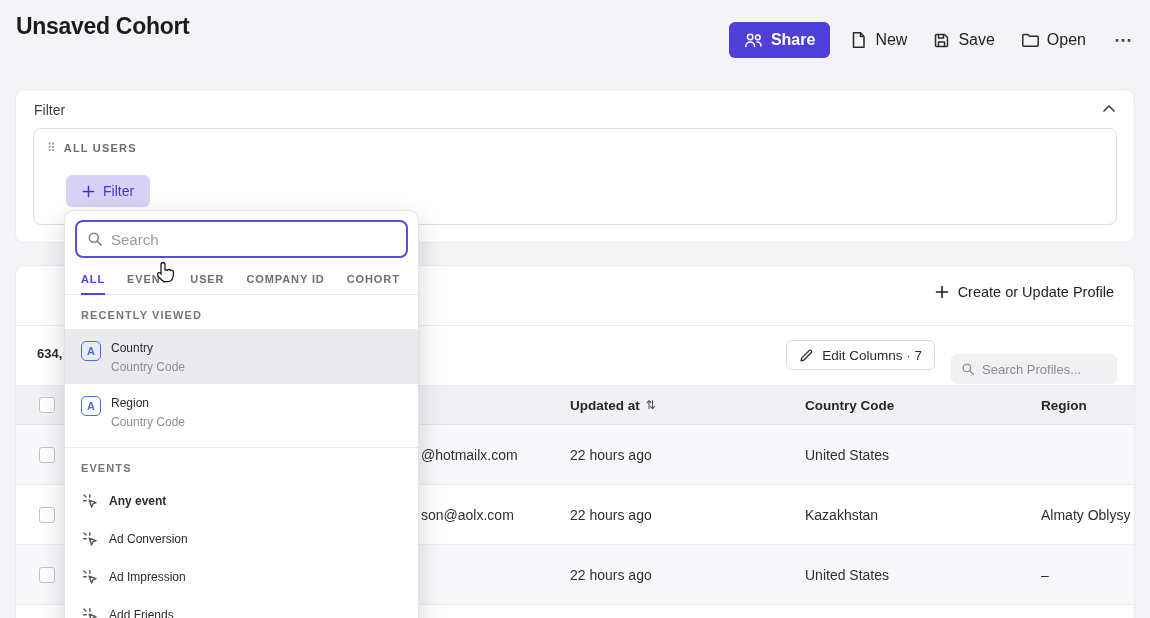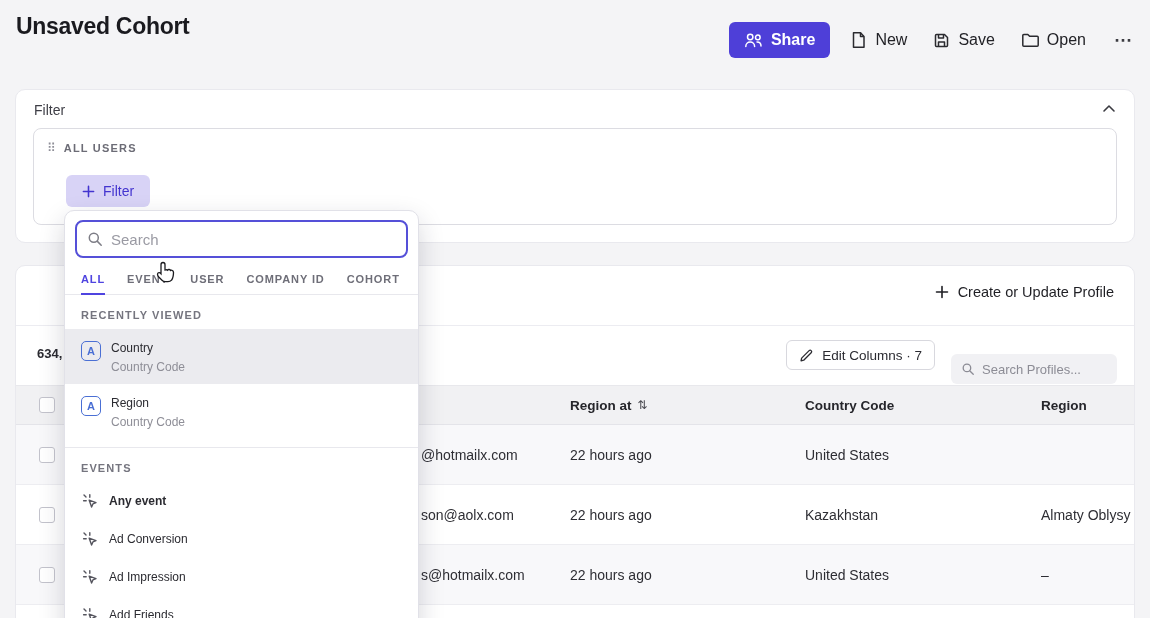--- a/index.html
+++ b/index.html
@@ -261,21 +261,21 @@
       </svg>
     </span>
     <input type="text" placeholder="Search Profiles..." style="">
   </div>
 
   <div class="table-head">
     <div class="cell c-check">
       <span class="cb"></span>
     </div>
     <div class="cell c-updated">
-      <span>Region at</span>
+      <span>Updated at</span>
       <span class="sort-glyph">⇅</span>
     </div>
     <div class="cell c-country">
       <span>Country Code</span>
     </div>
     <div class="cell c-region">
       <span>Region</span>
     </div>
   </div>
 
@@ -294,21 +294,20 @@
         </div>
       <div class="cell c-email">son@aolx.com</div>
       <div class="cell c-updated">22 hours ago</div>
       <div class="cell c-country">Kazakhstan</div>
       <div class="cell c-region">Almaty Oblysy</div>
     </div>
     <div class="row">
       <div class="cell c-check">
           <span class="cb"></span>
         </div>
-      <div class="cell c-email">s@hotmailx.com</div>
       <div class="cell c-updated">22 hours ago</div>
       <div class="cell c-country">United States</div>
       <div class="cell c-region">–</div>
     </div>
     <div class="row"></div>
   </div>
 </section>
 
 <div class="dropdown">
   <div class="dd-search">

